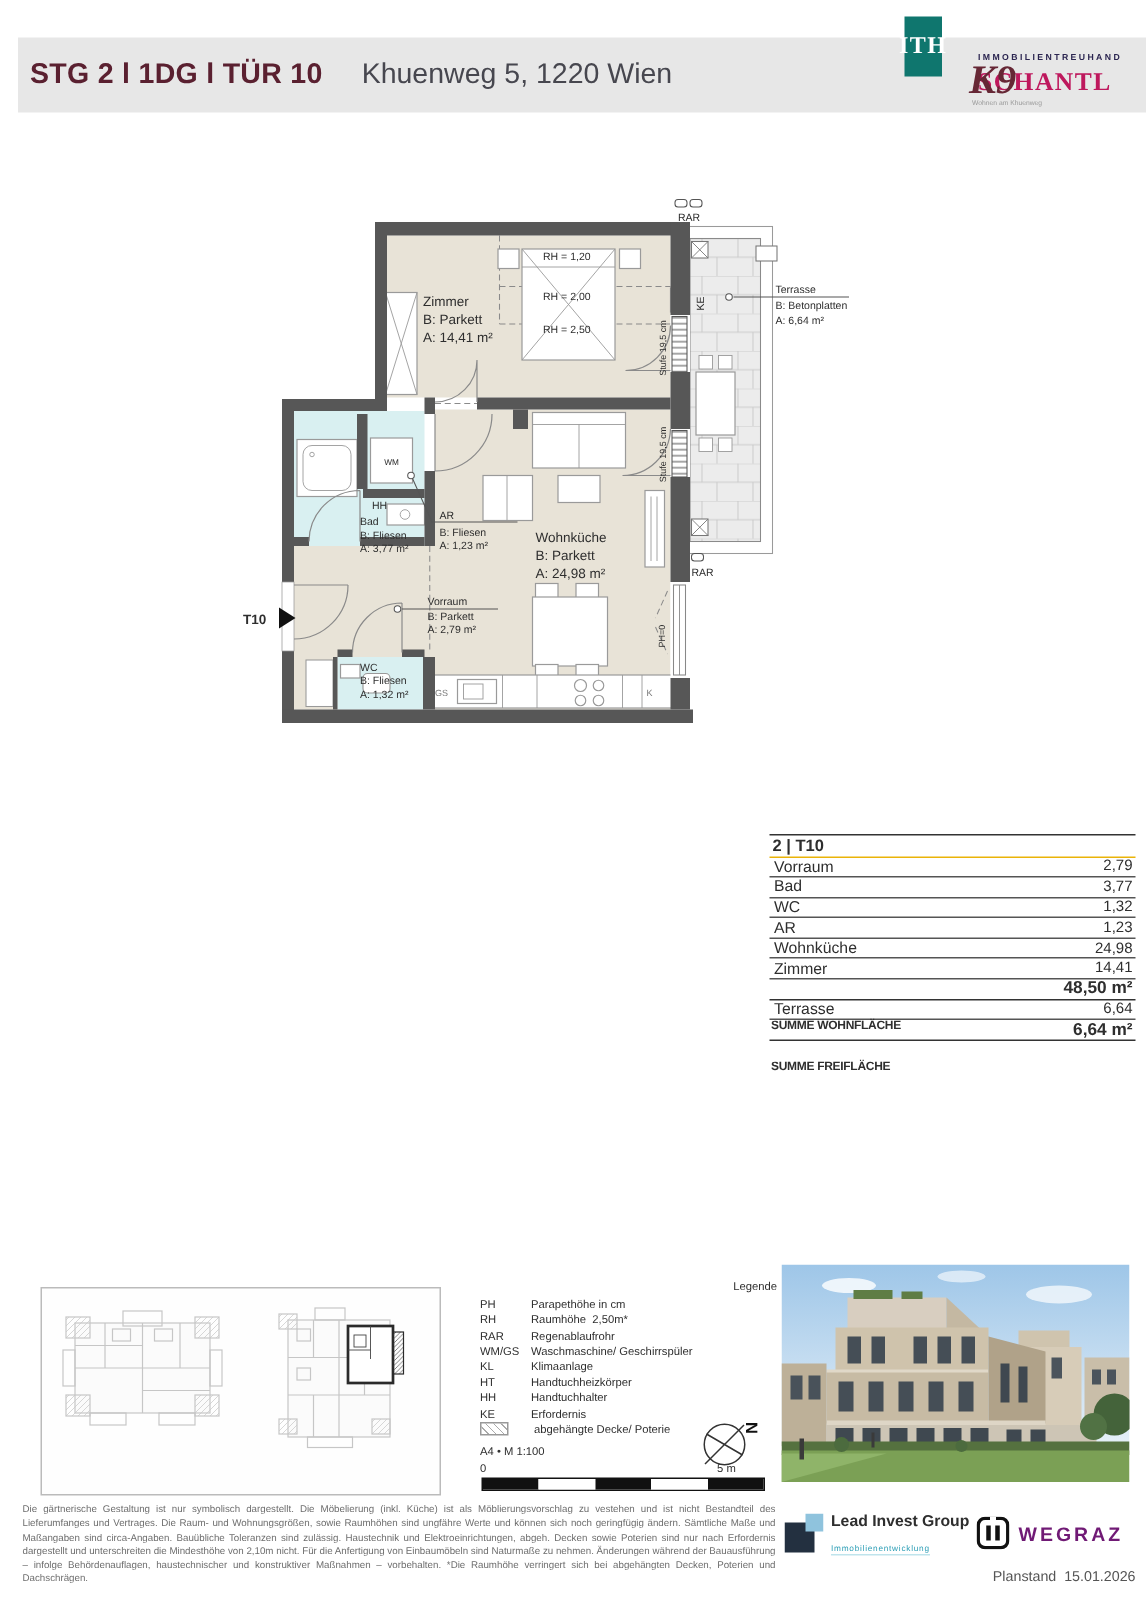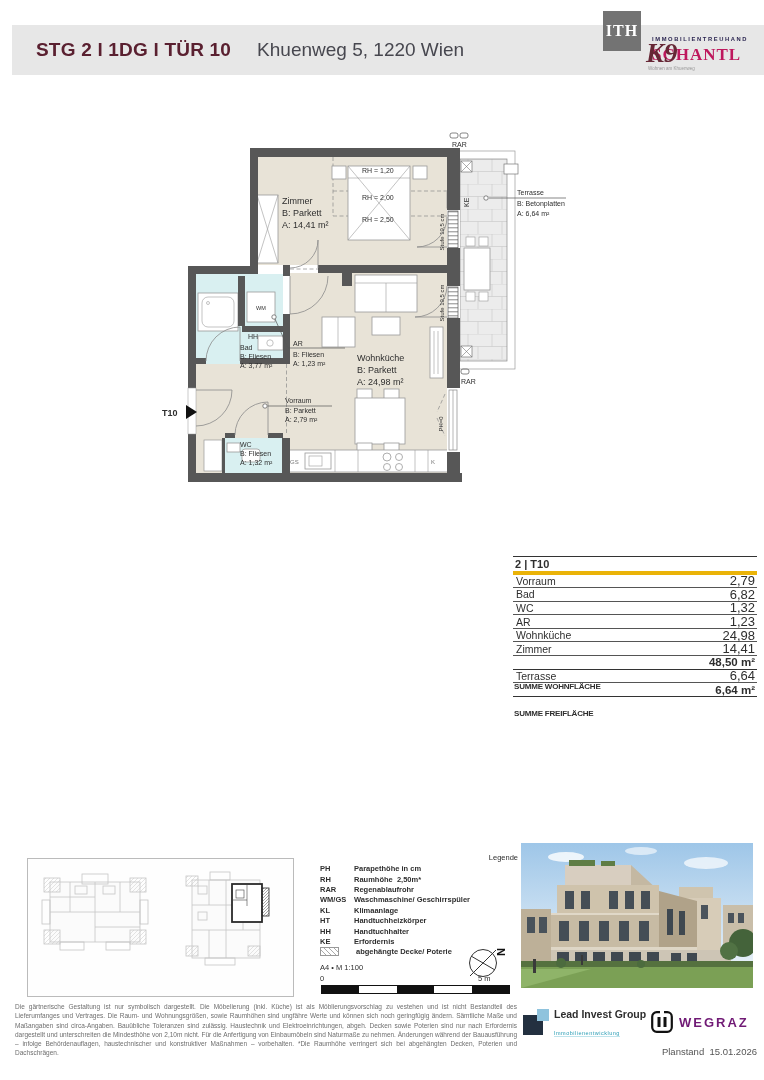--- a/index.html
+++ b/index.html
@@ -1,42 +1,42 @@
 <!DOCTYPE html>
 <html><head>
 <meta charset="utf-8">
 <style>
   html,body{margin:0;padding:0;background:#fff;}
   .page{position:relative;width:764px;height:1080px;background:#fff;overflow:hidden;
         font-family:"Liberation Sans",sans-serif;color:#2e2e2e;}
   .abs{position:absolute;}
   
   .band{left:12px;top:25px;width:752px;height:50px;background:#e7e7e7;display:flex;align-items:center;}
-  .title{font-size:19px;font-weight:bold;color:#5a2030;margin-left:24px;letter-spacing:.2px;}
+  .title{font-size:19px;font-weight:bold;color:#5a2030;margin-left:8px;letter-spacing:.2px;}
   .addr{font-size:19px;color:#47474f;margin-left:26px;}
-  .ithbox{left:603px;top:11px;width:38px;height:40px;background:#737373;color:#fff;display:flex;align-items:center;justify-content:center;
+  .ithbox{left:603px;top:11px;width:25px;height:40px;background:#0f766e;color:#fff;display:flex;align-items:center;justify-content:center;
           font-family:"Liberation Serif",serif;font-weight:bold;font-size:16px;letter-spacing:1px;}
   .schantl{left:652px;top:15px;font-family:"Liberation Serif",serif;font-weight:bold;font-size:17px;color:#be185d;letter-spacing:1px;margin-top:30px;}
   .schantlsub{left:652px;top:36px;font-size:5.8px;letter-spacing:1.6px;color:#2b2550;font-weight:bold;}
   .k9{left:646px;top:40px;font-family:"Liberation Serif",serif;font-style:italic;font-weight:bold;font-size:27px;color:#662735;line-height:1;}
   .k9sub{left:648px;top:66px;font-size:4.5px;color:#999;}
   
   .tbl{left:513px;top:556px;width:244px;}
   .tr{display:flex;justify-content:space-between;align-items:center;height:12.6px;border-bottom:1px solid #555;}
-  .tr.th{border-top:1.5px solid #333;border-bottom:4px solid #eab308;height:13.5px;}
+  .tr.th{border-top:1.5px solid #333;border-bottom:1px solid #eab308;height:13.5px;}
   .tr.th span{font-weight:bold;font-size:11px;padding-left:2px;}
   .tl{font-size:10.5px;padding-left:3px;}
-  .tv{font-size:13px;padding-right:2px;}
+  .tv{font-size:10px;padding-right:2px;}
   .tr.sum{border-bottom:1.6px solid #333;}
   .tr.sum .tl{font-size:8px;font-weight:bold;letter-spacing:-0.2px;padding-left:1px;margin-top:48px;}
   .tr.sum .tv{font-size:11.5px;font-weight:bold;}
   
   .lg{left:320px;top:853px;width:198px;font-size:7.5px;}
   .lgtitle{height:10.5px;text-align:right;}
-  .lgrow{display:flex;height:10.4px;align-items:center;font-weight:bold;}
+  .lgrow{display:flex;height:10.4px;align-items:flex-end;}
   .lgterm{width:34px;flex:none;}
   .lgdef{white-space:pre;}
   .hatchbox{width:17px;height:7px;border:0.7px solid #999;margin-right:17px;flex:none;
     background:repeating-linear-gradient(45deg,#fff 0,#fff 3px,#aaa 3px,#aaa 3.6px);}
   .a4line{left:320px;top:963px;font-size:7.5px;}
   .zero{left:320px;top:974px;font-size:7.5px;}
   .fivem{left:478px;top:974px;width:30px;font-size:7.5px;}
   .sbar{left:321px;top:985px;width:187px;height:7px;border:1px solid #111;display:flex;}
   .sbar span{flex:1;}
   .sbar span:nth-child(odd){background:#111;}
@@ -257,21 +257,21 @@
   <div class="abs tbl">
     <div class="tr th">
         <span>2 | T10</span>
       </div>
     <div class="tr">
         <span class="tl">Vorraum</span>
         <span class="tv">2,79</span>
       </div>
     <div class="tr">
         <span class="tl">Bad</span>
-        <span class="tv">6,82</span>
+        <span class="tv">3,77</span>
       </div>
     <div class="tr">
         <span class="tl">WC</span>
         <span class="tv">1,32</span>
       </div>
     <div class="tr">
         <span class="tl">AR</span>
         <span class="tv">1,23</span>
       </div>
     <div class="tr">

